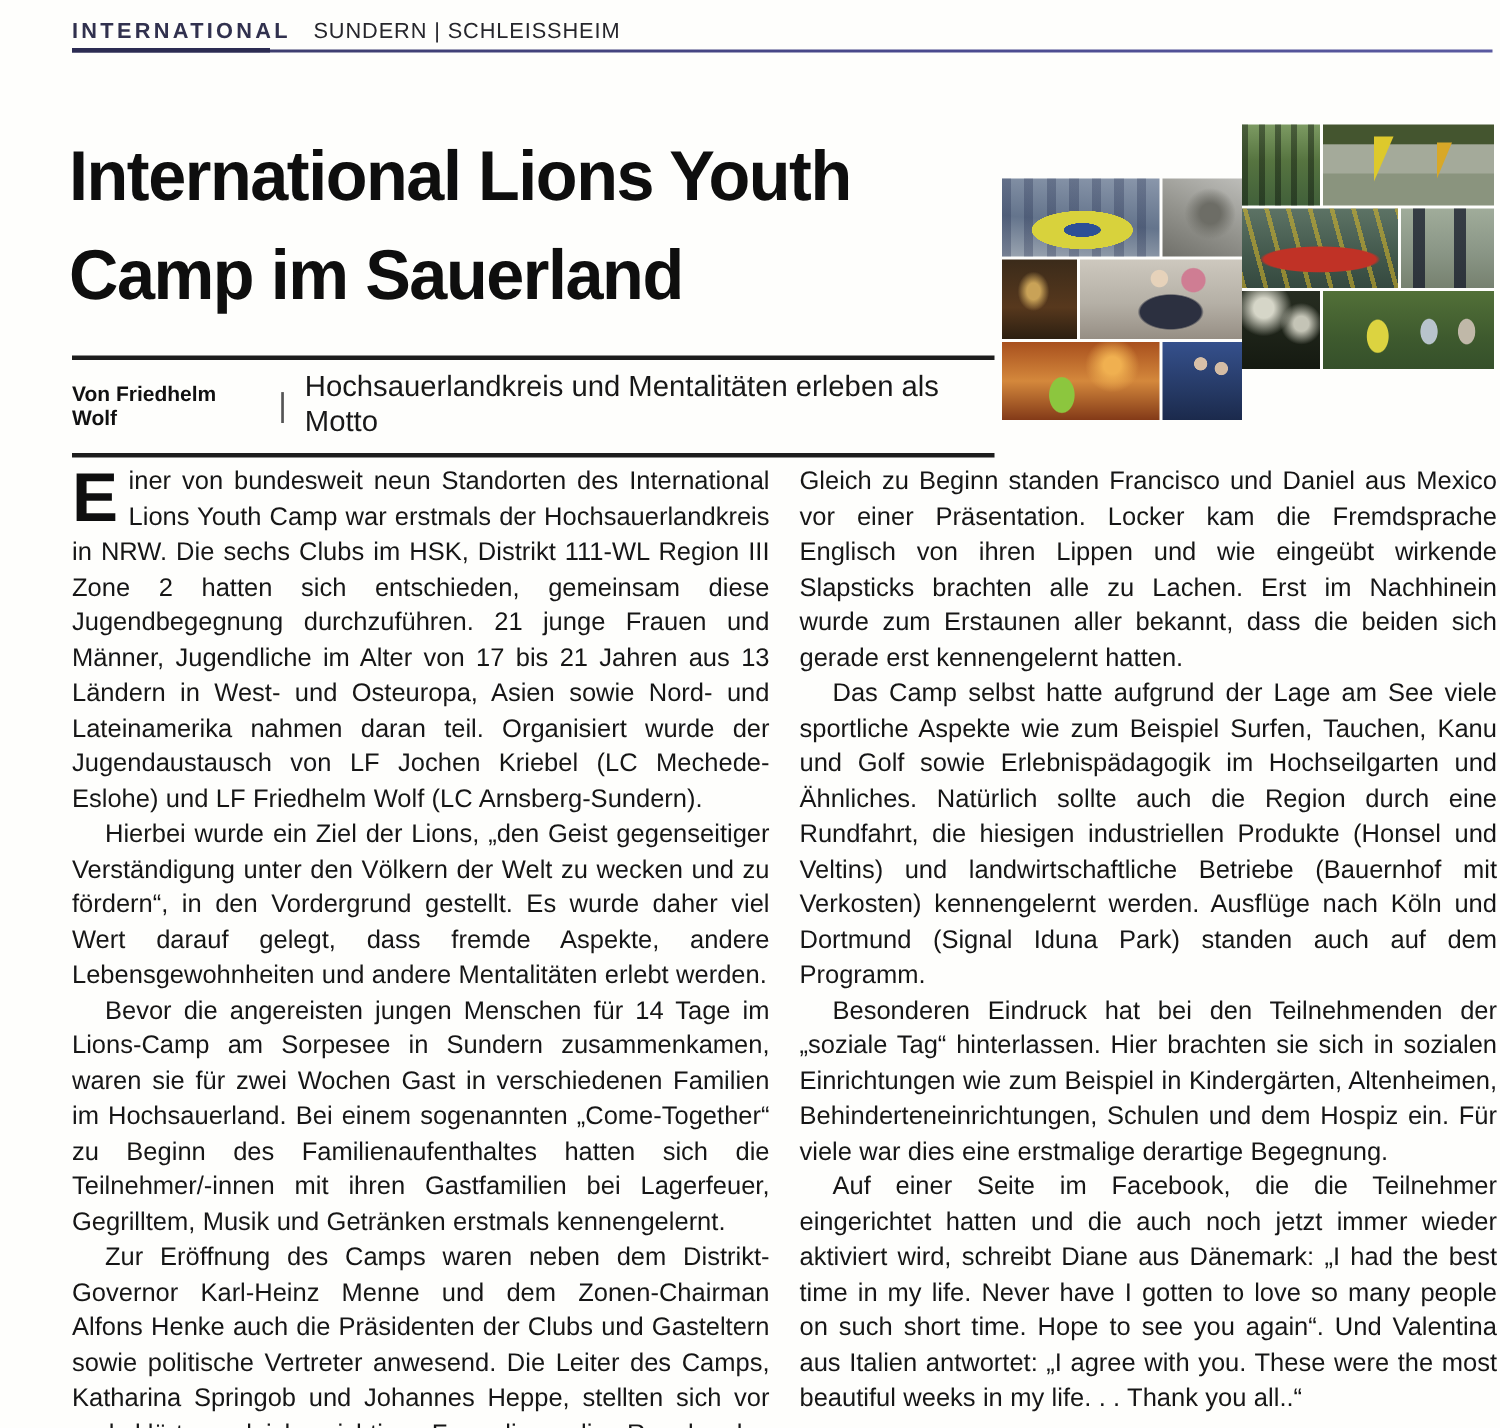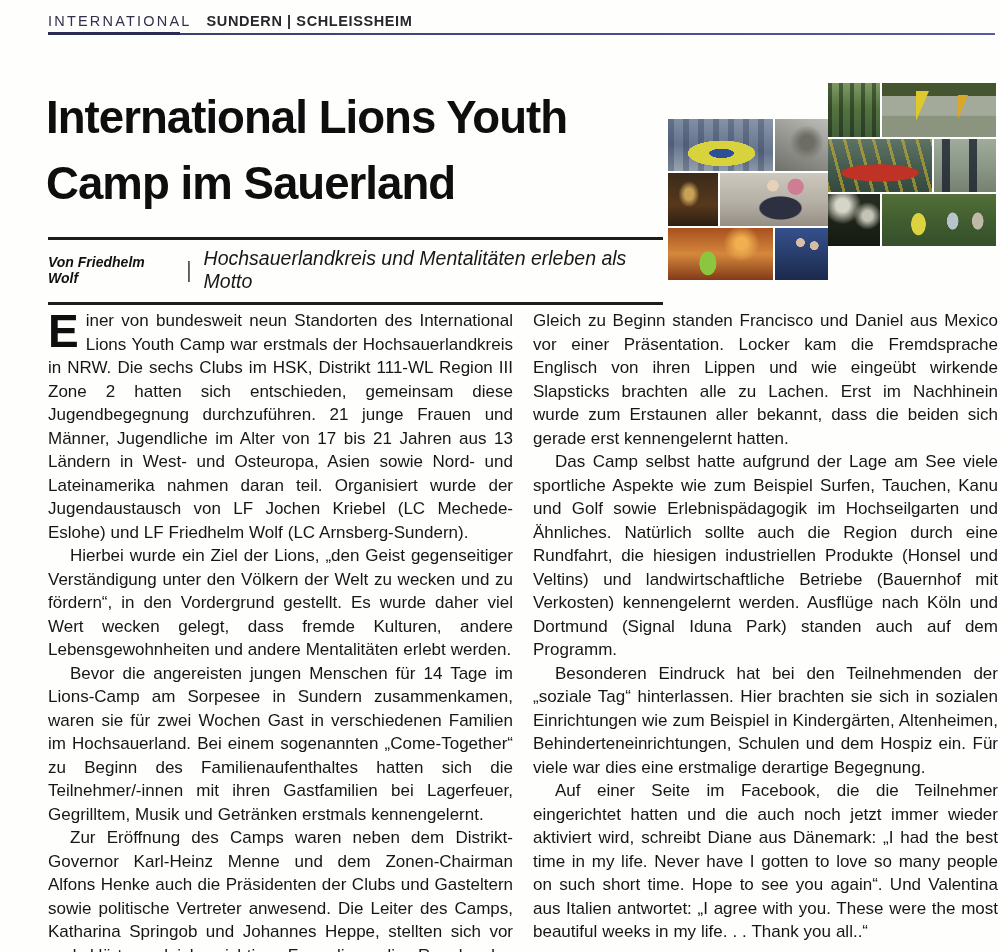--- a/index.html
+++ b/index.html
@@ -8,44 +8,44 @@
     background:#fefefc;
     font-family:"Liberation Sans","DejaVu Sans",sans-serif;
     color:#1c1c1c;
   }
   
   .kicker{
     position:absolute;left:48px;top:13px;width:947px;height:20px;
     display:flex;align-items:baseline;gap:15px;
   }
   .kicker .section{
-    font-size:14.5px;font-weight:normal;letter-spacing:2.2px;color:#31314e;
+    font-size:14.5px;font-weight:bold;letter-spacing:2.2px;color:#31314e;
   }
   .kicker .sub{
-    font-size:14.5px;font-weight:bold;letter-spacing:.6px;color:#26262c;
+    font-size:14.5px;font-weight:normal;letter-spacing:.6px;color:#26262c;
   }
   .kicker-rule{
     position:absolute;left:48px;top:33px;width:947px;height:2px;
     background:linear-gradient(90deg,#3a3a66,#4a4a8e 60%,#5a5aa0);
   }
   .kicker-rule-bold{
     position:absolute;left:48px;top:32px;width:132px;height:3px;background:#2c2c52;
   }
   
   .headline{
     position:absolute;left:46px;top:84px;width:620px;
     font-size:47px;line-height:66px;font-weight:bold;color:#0e0e0e;
     letter-spacing:-1px;transform:scaleX(.97);transform-origin:left top;
   }
   
   .byline{
     position:absolute;left:48px;top:237px;width:615px;
     border-top:3px solid #1d1d1d;border-bottom:3px solid #1d1d1d;
     padding:7px 0 9px 0;
-    display:flex;align-items:center;gap:12px;font-style:italic;
+    display:flex;align-items:center;gap:12px;
   }
   .byline .author{font-size:14px;font-weight:bold;color:#111;}
   .byline .sep{font-size:22px;font-weight:300;color:#555;line-height:18px;}
   .byline .motto{font-size:19.5px;color:#181818;}
   
   .collage{position:absolute;left:668px;top:83px;width:330px;height:200px;}
   .pgroup{position:absolute;display:flex;flex-direction:column;gap:2px;}
   .pgroup-left{left:0;top:36px;}
   .pgroup-right{left:160px;top:0;}
   .prow{display:flex;gap:2px;}
@@ -163,21 +163,21 @@
     <div class="prow">
       <div class="tile t-ropes"></div>
       <div class="tile t-archery"></div>
     </div>
   </div>
 </div>
 
 <div class="body-cols">
   <div class="col">
     <p><span class="dropcap">E</span><span>iner von bundesweit neun Standorten des International Lions Youth Camp war erstmals der Hochsauerlandkreis in NRW. Die sechs Clubs im HSK, Distrikt 111-WL Region III Zone 2 hatten sich entschieden, gemeinsam diese Jugendbegegnung durchzuführen. 21 junge Frauen und Männer, Jugendliche im Alter von 17 bis 21 Jahren aus 13 Ländern in West- und Osteuropa, Asien sowie Nord- und Lateinamerika nahmen daran teil. Organisiert wurde der Jugendaustausch von LF Jochen Kriebel (LC Mechede-Eslohe) und LF Friedhelm Wolf (LC Arnsberg-Sundern).</span></p>
-    <p class="indent">Hierbei wurde ein Ziel der Lions, „den Geist gegenseitiger Verständigung unter den Völkern der Welt zu wecken und zu fördern“, in den Vordergrund gestellt. Es wurde daher viel Wert wecken gelegt, dass fremde Kulturen, andere Lebensgewohnheiten und andere Mentalitäten erlebt werden.</p>
+    <p class="indent">Hierbei wurde ein Ziel der Lions, „den Geist gegenseitiger Verständigung unter den Völkern der Welt zu wecken und zu fördern“, in den Vordergrund gestellt. Es wurde daher viel Wert darauf gelegt, dass fremde Aspekte, andere Lebensgewohnheiten und andere Mentalitäten erlebt werden.</p>
     <p class="indent">Bevor die angereisten jungen Menschen für 14 Tage im Lions-Camp am Sorpesee in Sundern zusammenkamen, waren sie für zwei Wochen Gast in verschiedenen Familien im Hochsauerland. Bei einem sogenannten „Come-Together“ zu Beginn des Familienaufenthaltes hatten sich die Teilnehmer/-innen mit ihren Gastfamilien bei Lagerfeuer, Gegrilltem, Musik und Getränken erstmals kennengelernt.</p>
     <p class="indent">Zur Eröffnung des Camps waren neben dem Distrikt-Governor Karl-Heinz Menne und dem Zonen-Chairman Alfons Henke auch die Präsidenten der Clubs und Gasteltern sowie politische Vertreter anwesend. Die Leiter des Camps, Katharina Springob und Johannes Heppe, stellten sich vor und klärten gleich wichtige Formalien: die Regeln des Camps. Dann stellten die Teilnehmer ihre Länder vor.</p>
   </div>
   <div class="col">
     <p>Gleich zu Beginn standen Francisco und Daniel aus Mexico vor einer Präsentation. Locker kam die Fremdsprache Englisch von ihren Lippen und wie eingeübt wirkende Slapsticks brachten alle zu Lachen. Erst im Nachhinein wurde zum Erstaunen aller bekannt, dass die beiden sich gerade erst kennengelernt hatten.</p>
     <p class="indent">Das Camp selbst hatte aufgrund der Lage am See viele sportliche Aspekte wie zum Beispiel Surfen, Tauchen, Kanu und Golf sowie Erlebnispädagogik im Hochseilgarten und Ähnliches. Natürlich sollte auch die Region durch eine Rundfahrt, die hiesigen industriellen Produkte (Honsel und Veltins) und landwirtschaftliche Betriebe (Bauernhof mit Verkosten) kennengelernt werden. Ausflüge nach Köln und Dortmund (Signal Iduna Park) standen auch auf dem Programm.</p>
     <p class="indent">Besonderen Eindruck hat bei den Teilnehmenden der „soziale Tag“ hinterlassen. Hier brachten sie sich in sozialen Einrichtungen wie zum Beispiel in Kindergärten, Altenheimen, Behinderteneinrichtungen, Schulen und dem Hospiz ein. Für viele war dies eine erstmalige derartige Begegnung.</p>
     <p class="indent"><span>Auf einer Seite im Facebook, die die Teilnehmer eingerichtet hatten und die auch noch jetzt immer wieder aktiviert wird, schreibt Diane aus Dänemark: „I had the best time in my life. Never have I gotten to love so many people on such short time. Hope to see you again“. Und Valentina aus Italien antwortet: „I agree with you. These were the most beautiful weeks in my life. . . Thank you all..“</span></p>
   </div>
 </div>

